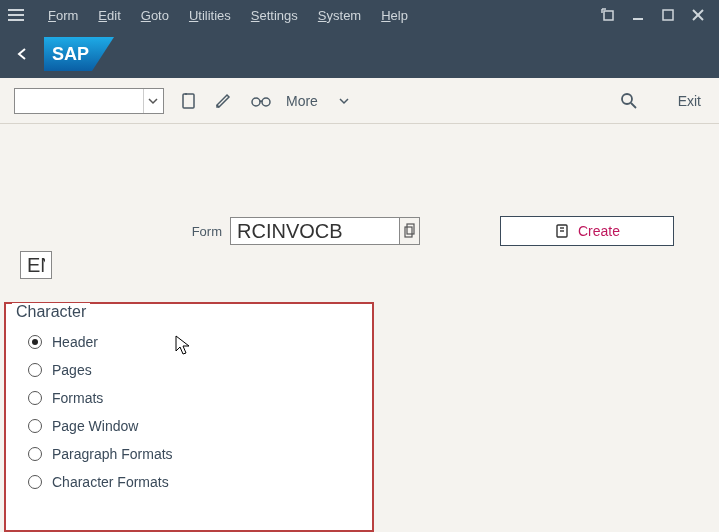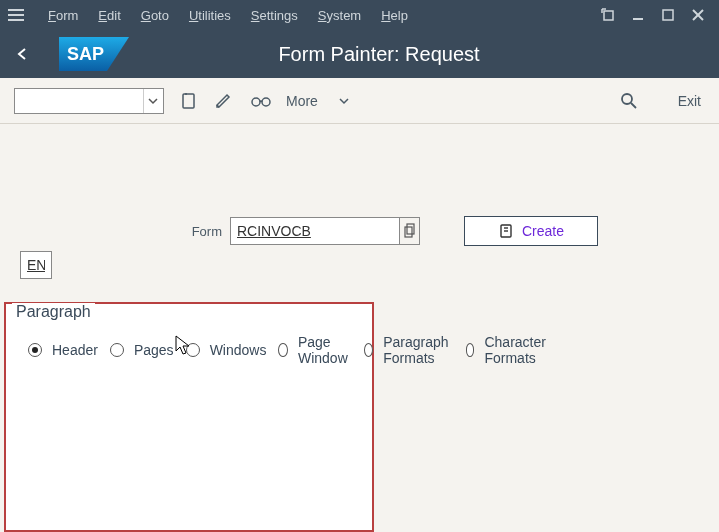--- a/index.html
+++ b/index.html
@@ -11,21 +11,21 @@
   .menubar .hamburger span { height:2px; background:#cfd6db; width:16px; }
   .menubar .menu-item { padding: 4px 8px; cursor: pointer; font-size: 13px; }
   .menubar .menu-item u { text-decoration: underline; }
   .menubar .spacer { flex: 1; }
   .menubar .win-icon { width: 18px; height: 18px; display:flex; align-items:center; justify-content:center; cursor:pointer; margin: 0 4px; color:#cfd6db; }
   .menubar .win-icon svg { stroke: #cfd6db; fill: none; }
 
   
   .titlebar { height: 48px; background: #3a4a5a; display:flex; align-items:center; padding: 0 10px; color:#fff; }
   .titlebar .back { width:24px; height:24px; cursor:pointer; display:flex; align-items:center; justify-content:center; color:#fff; }
-  .titlebar .logo { margin-left: 25px; display:flex; align-items:center; }
+  .titlebar .logo { margin-left: 10px; display:flex; align-items:center; }
   .titlebar .title { flex:1; text-align:center; font-size: 20px; font-weight: 500; margin-right: 80px; }
 
   
   .toolbar { height: 46px; background: #f5f3ef; border-bottom: 1px solid #d8d4cc; display:flex; align-items:center; padding: 0 14px; gap: 14px; color: #4b5a66; }
   .toolbar .combo { width: 150px; height: 26px; border: 1px solid #8a8a8a; background: #fff; display:flex; align-items:center; position:relative; }
   .toolbar .combo input { border:none; outline:none; width: calc(100% - 20px); height: 100%; padding: 0 4px; font-size:13px; }
   .toolbar .combo .caret { width:18px; height:100%; display:flex; align-items:center; justify-content:center; cursor:pointer; border-left:1px solid #ccc;}
   .tool-icon { width:22px; height:22px; display:flex; align-items:center; justify-content:center; cursor:pointer; color:#4b5a66; }
   .tool-text { font-size: 14px; cursor:pointer; display:flex; align-items:center; gap:21px; }
   .toolbar .flex { flex:1; }
@@ -33,33 +33,33 @@
 
   
   .content { padding: 30px 20px 0 20px; position: relative; height: calc(100% - 124px); }
 
   .form-row { display:flex; align-items:center; height: 34px; }
   .form-row .label { text-align: right; padding-right: 8px; color: #4b5a66; font-size: 13px; }
   .form-row.row1 .label { width: 210px; }
   .form-row.row2 .label { width: 210px; }
   .req-star { color: #b84040; margin: 0 2px 0 2px; font-size: 11px;}
   .form-input-wrap { display:flex; align-items:center; }
-  .form-input { height: 28px; border:1px solid #888; background:#fff; padding: 0 6px; font-size:14px; color:#333;text-decoration:underline; }
+  .form-input { height: 28px; border:1px solid #888; background:#fff; padding: 0 6px; font-size:20px; color:#333; }
   .form-input.formname { width: 170px; }
   .form-input.lang { width: 32px; text-align:left; }
   .f4-btn { width:20px; height:28px; border:1px solid #888; border-left:none; background:#f5f3ef; display:flex; align-items:center; justify-content:center; cursor:pointer; }
   .f4-btn svg { stroke:#555; }
 
-  .create-btn { margin-left: 44px; width: 134px; height: 30px; border:1px solid #3a4a5a; background:#fff; display:flex; align-items:center; justify-content:center; gap: 8px; cursor:pointer; font-size:14px; color:#6d28d9; }
+  .create-btn { margin-left: 80px; width: 174px; height: 30px; border:1px solid #3a4a5a; background:#fff; display:flex; align-items:center; justify-content:center; gap: 8px; cursor:pointer; font-size:14px; color:#be185d; }
   .create-btn svg { stroke:#333; }
 
   
   .groupbox { position:absolute; left: 4px; bottom: 0; width: 370px; height: 230px; background:#fff; border: 2px solid #b84040; }
   .groupbox .legend { position:absolute; top:-1px; left:6px; background:#fff; padding: 0 4px; font-size: 16px; color:#3a4a5a; }
-  .radiolist { padding: 30px 22px 8px 22px; display:flex; gap: 12px; }
+  .radiolist { padding: 30px 22px 8px 22px; display:flex; flex-direction:column; gap: 12px; }
   .radio-row { display:flex; align-items:center; gap: 10px; cursor:pointer; }
   .radio { width:14px; height:14px; border-radius:50%; border:1.5px solid #555; display:flex; align-items:center; justify-content:center; background:#fff; }
   .radio .dot { width:6px; height:6px; border-radius:50%; background:#222; display:none; }
   .radio.checked .dot { display:block; }
   .radio-label { font-size: 14px; color:#3a4a5a; }
 
   .cursor-img { position:absolute; top: 30px; left: 168px; pointer-events:none; }
 
   svg { display:block; }
 </style>
@@ -115,21 +115,20 @@
       <defs>
           <linearGradient id="g" x1="0" y1="0" x2="0" y2="1">
             <stop offset="0" stop-color="#1eaae6"></stop>
             <stop offset="1" stop-color="#0a5fa5"></stop>
           </linearGradient>
         </defs>
       <polygon points="0,0 70,0 48,34 0,34" fill="url(#g)"></polygon>
       <text x="8" y="23" font-family="Arial" font-weight="bold" font-size="18" fill="#fff">SAP</text>
     </svg>
   </div>
-  <div class="title">Form Painter: Request</div>
 </div>
 
 <div class="toolbar">
   <div class="combo">
     <input type="text" style="">
     <div class="caret">
       <svg width="10" height="10" viewBox="0 0 10 10">
           <path d="M1 3 L5 7 L9 3" stroke="#555" stroke-width="1.5" fill="none"></path>
         </svg>
     </div>
@@ -192,40 +191,40 @@
         </svg>
       <span>Create</span>
     </div>
   </div>
 
   <div class="form-row row2">
     <input class="form-input lang" value="EN" style="">
   </div>
 
   <div class="groupbox">
-    <div class="legend">Paragraph</div>
+    <div class="legend">Character</div>
     <div class="cursor-img">
       <svg width="18" height="22" viewBox="0 0 18 22">
           <path d="M2 2 L2 17 L6 13 L9 20 L12 19 L9 12 L15 12 Z" fill="#fff" stroke="#000" stroke-width="1"></path>
         </svg>
     </div>
     <div class="radiolist">
       <div class="radio-row">
         <div class="radio checked">
             <div class="dot"></div>
           </div>
         <div class="radio-label">Header</div>
       </div>
       <div class="radio-row">
         <div class="radio"></div>
         <div class="radio-label">Pages</div>
       </div>
       <div class="radio-row">
         <div class="radio"></div>
-        <div class="radio-label">Windows</div>
+        <div class="radio-label">Formats</div>
       </div>
       <div class="radio-row">
         <div class="radio"></div>
         <div class="radio-label">Page Window</div>
       </div>
       <div class="radio-row">
         <div class="radio"></div>
         <div class="radio-label">Paragraph Formats</div>
       </div>
       <div class="radio-row">

